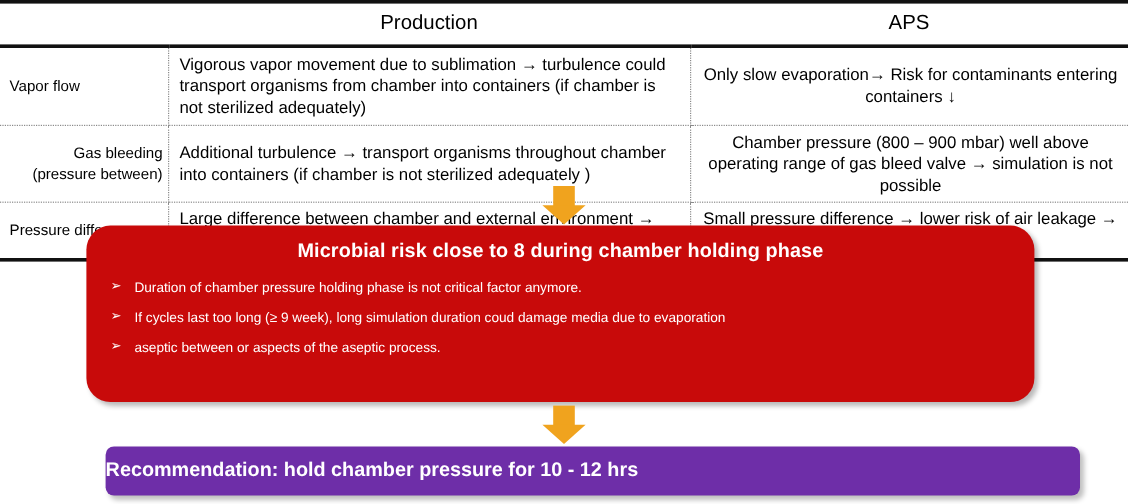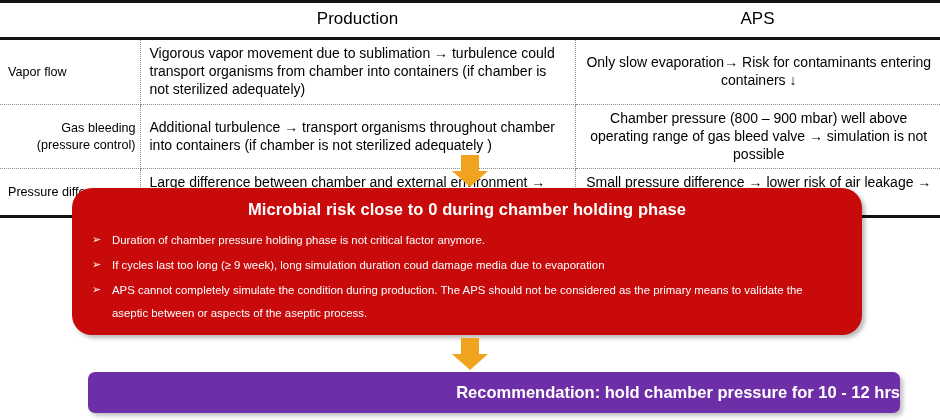--- a/index.html
+++ b/index.html
@@ -148,21 +148,21 @@
     position: absolute;
     left: 88px;
     top: 372px;
     width: 812px;
     height: 41px;
     background: #6E2EA8;
     border-radius: 7px;
     box-shadow: 3px 3px 4px rgba(0,0,0,0.25);
     display: flex;
     align-items: center;
-    justify-content: flex-end;
+    justify-content: flex-start;
   }
   #recommendation-text {
     color: #ffffff;
     font-weight: bold;
     font-size: 16.5px;
     text-align: center;
   }
 </style>
 </head>
 <body>
@@ -185,21 +185,21 @@
       <tr>
         <td class="lbl">
           <span>Vapor flow</span>
         </td>
         <td class="prod">Vigorous  vapor movement due to sublimation → turbulence could transport organisms from chamber into containers (if chamber is not sterilized adequately)</td>
         <td class="aps">Only slow evaporation→ Risk for contaminants entering containers ↓</td>
       </tr>
       <tr>
         <td class="lbl">
           <span class="lbl-l2">Gas bleeding</span>
-          <span class="lbl-l2">(pressure control)</span>
+          <span class="lbl-l2">(pressure between)</span>
         </td>
         <td class="prod">Additional turbulence → transport organisms throughout chamber into containers (if chamber is not sterilized adequately )</td>
         <td class="aps">Chamber pressure (800 – 900 mbar)  well above operating range of gas bleed valve → simulation is not possible</td>
       </tr>
       <tr>
         <td class="lbl">
           <span>Pressure difference</span>
         </td>
         <td class="prod">Large difference between chamber and external environment → high risk of air leakage→ high risk of contamination</td>
         <td class="aps">Small pressure difference → lower risk of air leakage → lower risk of contamination</td>
@@ -207,34 +207,33 @@
     </tbody>
   </table>
 </div>
 
 <div class="arrow-down" id="arrow-table-to-risk">
   <div class="shaft"></div>
   <div class="head"></div>
 </div>
 
 <div id="risk-box">
-  <div id="risk-title">Microbial risk close to 0 during chamber holding phase</div>
+  <div id="risk-title">Microbial risk close to 8 during chamber holding phase</div>
   <ul class="risk-bullets">
     <li class="risk-bullet">
       <span class="marker">➢</span>
       <span class="btext">Duration of chamber pressure holding phase is not critical factor anymore.</span>
     </li>
     <li class="risk-bullet">
       <span class="marker">➢</span>
       <span class="btext">If cycles last too long (≥ 9 week), long simulation duration coud damage media due to evaporation</span>
     </li>
     <li class="risk-bullet">
       <span class="marker">➢</span>
       <span class="btext">
-        <span>APS cannot completely simulate the condition during production. The APS should not be considered as the primary means to validate the</span>
         <span class="cont">aseptic between or aspects of the aseptic process.</span>
       </span>
     </li>
   </ul>
 </div>
 
 <div class="arrow-down" id="arrow-risk-to-reco">
   <div class="shaft"></div>
   <div class="head"></div>
 </div>

